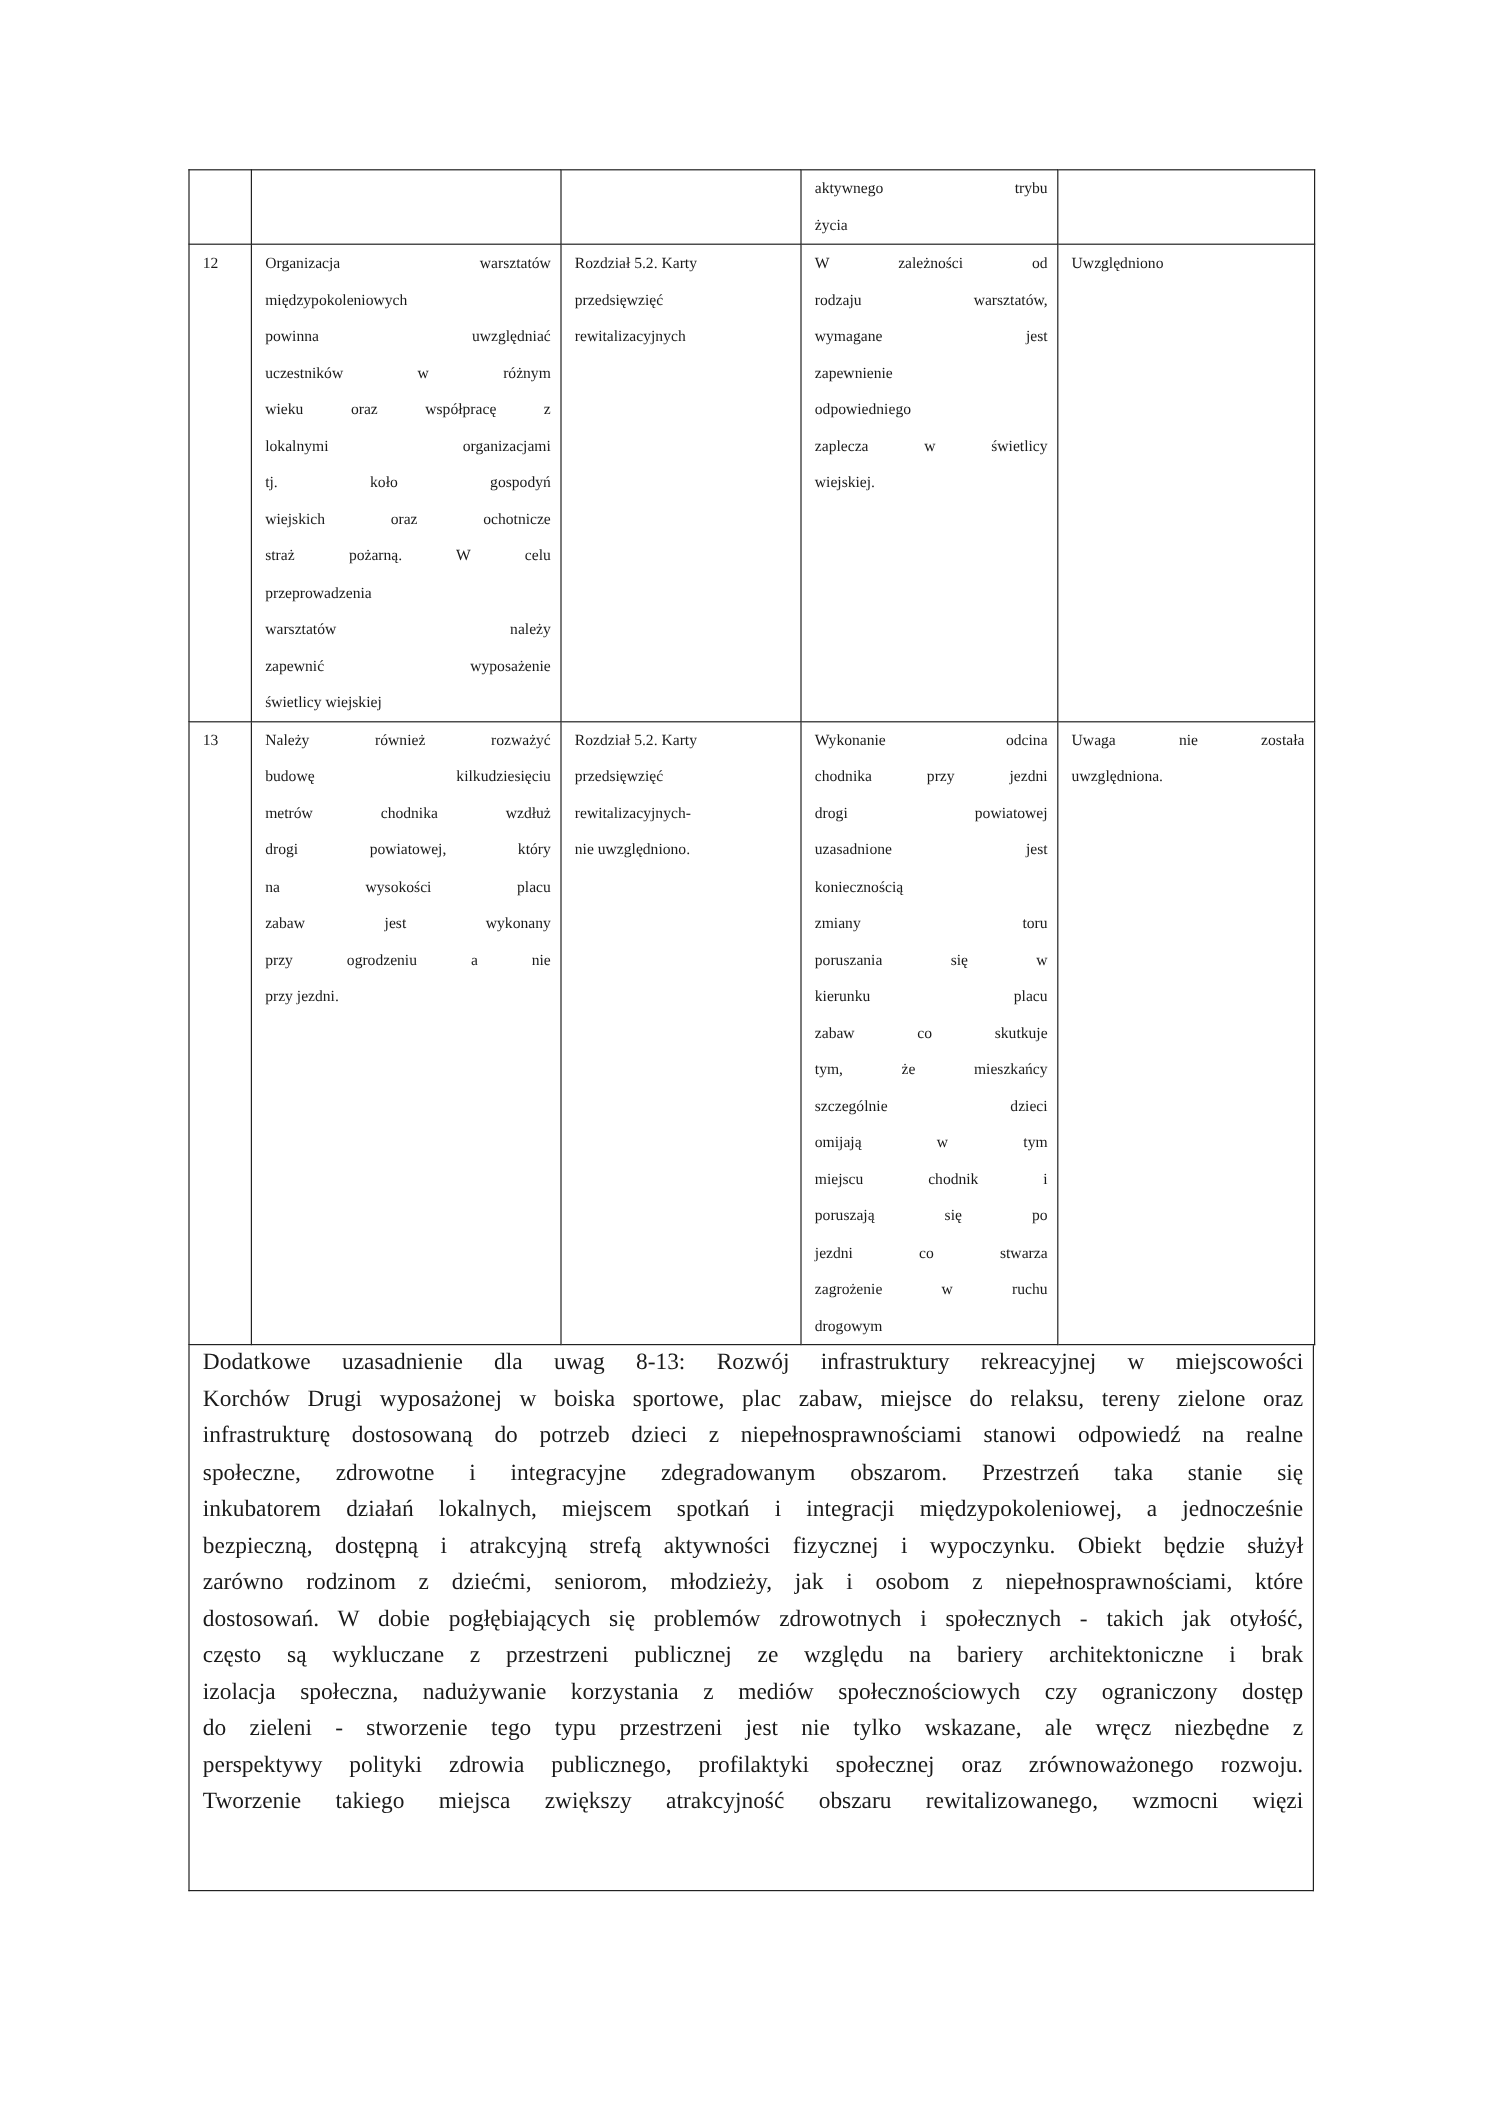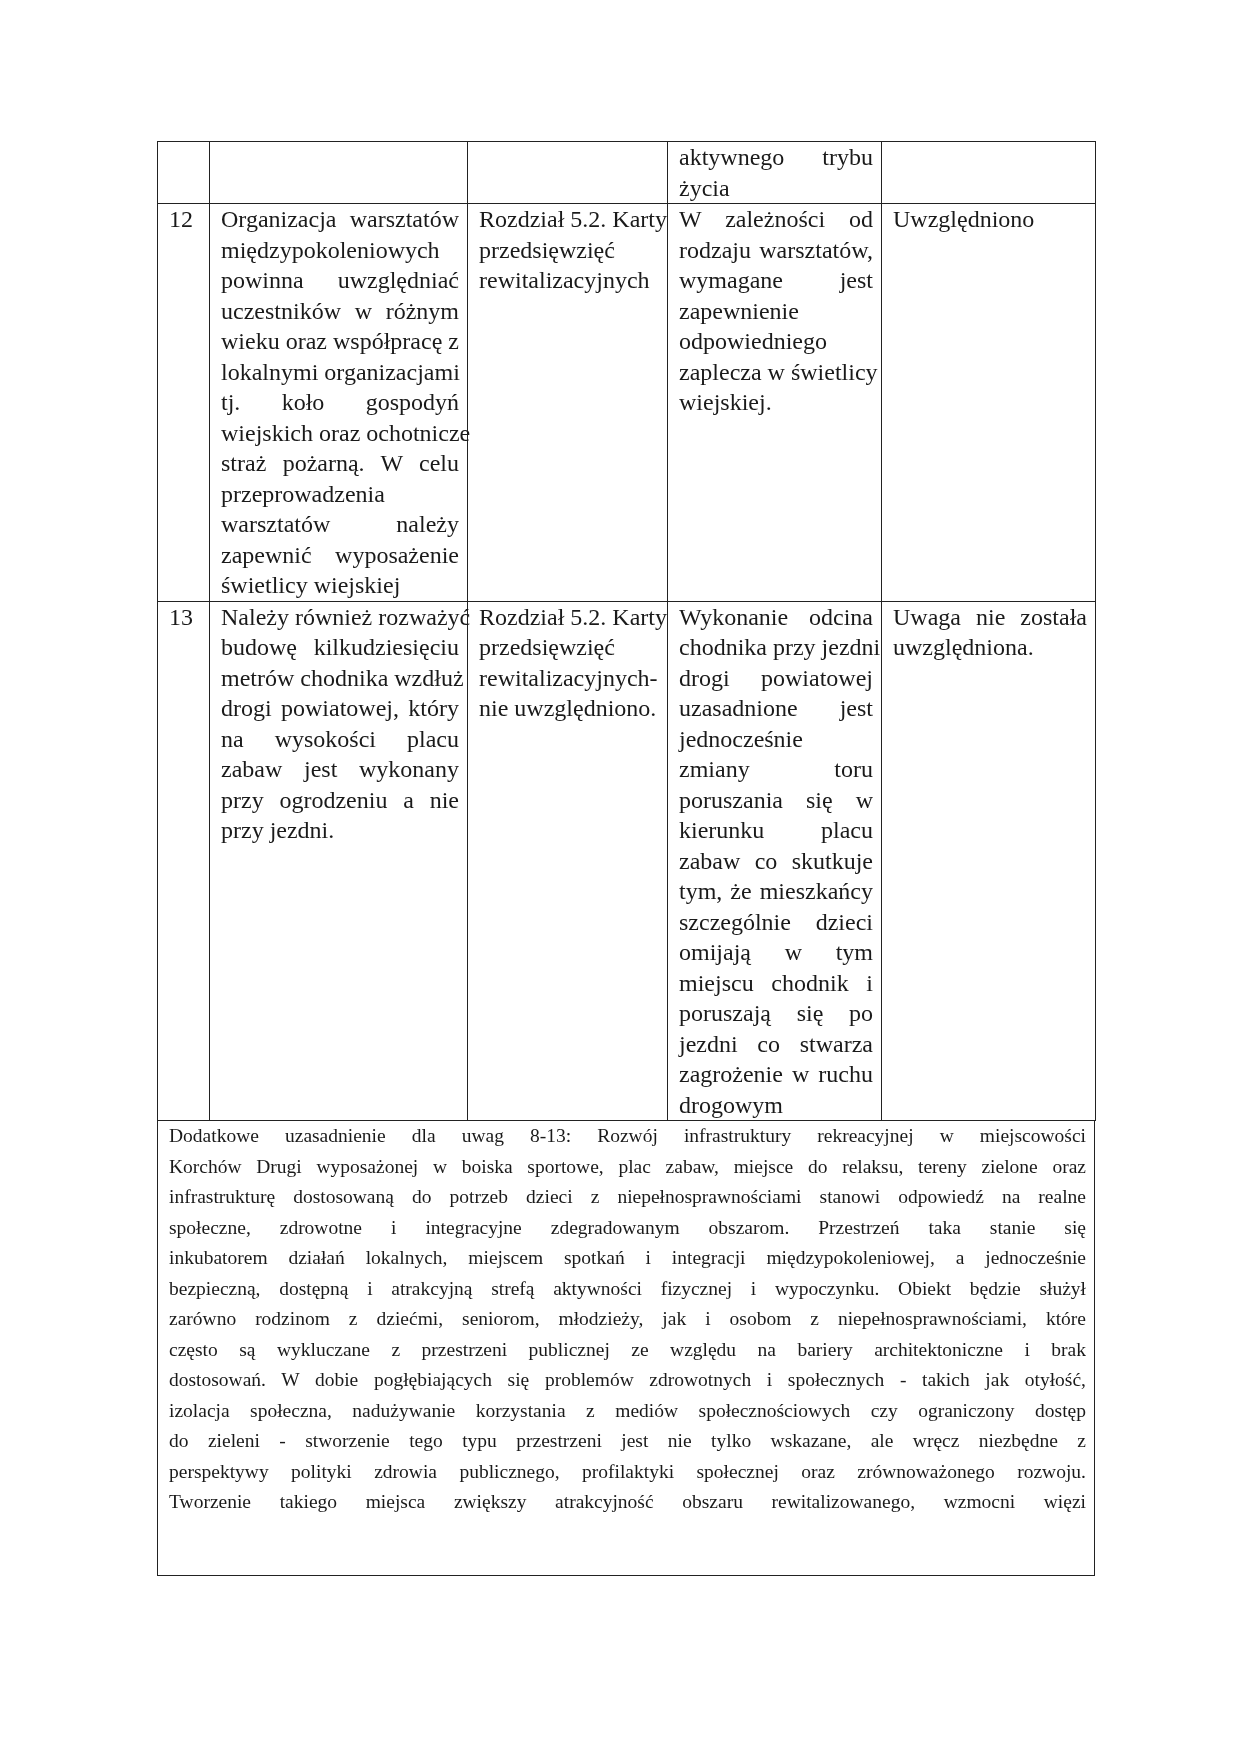--- a/index.html
+++ b/index.html
@@ -4,21 +4,21 @@
 <style>
   html, body { margin: 0; padding: 0; background: #ffffff; }
   body {
     width: 1240px; height: 1754px; position: relative; overflow: hidden;
     font-family: "Liberation Serif", "DejaVu Serif", serif;
     color: #1a1a1a;
   }
   .page { position: absolute; left: 157px; top: 141px; width: 938px; }
   table.grid {
     border-collapse: collapse; width: 938px; table-layout: fixed;
-    font-size: 24px; line-height: 30.5px;
+    font-size: 13px; line-height: 30.5px;
   }
   table.grid td {
     border: 1.5px solid #222; vertical-align: top; padding: 0 8px 0 11px;
   }
   td.num { padding-left: 10px; }
   .line { display: block; text-align: justify; text-align-last: justify; white-space: nowrap; }
   .line.last { text-align-last: left; }
   .para {
     border: 1.5px solid #222; border-top: none;
     padding: 0 8px 16px 11px; font-size: 19.5px; line-height: 30.5px;
@@ -102,21 +102,21 @@
           <span class="line last">Rozdział 5.2. Karty</span>
           <span class="line last">przedsięwzięć</span>
           <span class="line last">rewitalizacyjnych-</span>
           <span class="line last">nie uwzględniono.</span>
         </td>
         <td>
           <span class="line">Wykonanie odcina</span>
           <span class="line">chodnika przy jezdni</span>
           <span class="line">drogi powiatowej</span>
           <span class="line">uzasadnione jest</span>
-          <span class="line last">jednocześnie</span>
+          <span class="line last">koniecznością</span>
           <span class="line">zmiany toru</span>
           <span class="line">poruszania się w</span>
           <span class="line">kierunku placu</span>
           <span class="line">zabaw co skutkuje</span>
           <span class="line">tym, że mieszkańcy</span>
           <span class="line">szczególnie dzieci</span>
           <span class="line">omijają w tym</span>
           <span class="line">miejscu chodnik i</span>
           <span class="line">poruszają się po</span>
           <span class="line">jezdni co stwarza</span>
@@ -132,20 +132,20 @@
   </table>
 
   <div class="para">
     <span class="line">Dodatkowe uzasadnienie dla uwag 8-13: Rozwój infrastruktury rekreacyjnej w miejscowości</span>
     <span class="line">Korchów Drugi wyposażonej w boiska sportowe, plac zabaw, miejsce do relaksu, tereny zielone oraz</span>
     <span class="line">infrastrukturę dostosowaną do potrzeb dzieci z niepełnosprawnościami stanowi odpowiedź na realne</span>
     <span class="line">społeczne, zdrowotne i integracyjne zdegradowanym obszarom. Przestrzeń taka stanie się</span>
     <span class="line">inkubatorem działań lokalnych, miejscem spotkań i integracji międzypokoleniowej, a jednocześnie</span>
     <span class="line">bezpieczną, dostępną i atrakcyjną strefą aktywności fizycznej i wypoczynku. Obiekt będzie służył</span>
     <span class="line">zarówno rodzinom z dziećmi, seniorom, młodzieży, jak i osobom z niepełnosprawnościami, które</span>
+    <span class="line">dostosowań. W dobie pogłębiających się problemów zdrowotnych i społecznych - takich jak otyłość,</span>
     <span class="line">często są wykluczane z przestrzeni publicznej ze względu na bariery architektoniczne i brak</span>
-    <span class="line">dostosowań. W dobie pogłębiających się problemów zdrowotnych i społecznych - takich jak otyłość,</span>
     <span class="line">izolacja społeczna, nadużywanie korzystania z mediów społecznościowych czy ograniczony dostęp</span>
     <span class="line">do zieleni - stworzenie tego typu przestrzeni jest nie tylko wskazane, ale wręcz niezbędne z</span>
     <span class="line">perspektywy polityki zdrowia publicznego, profilaktyki społecznej oraz zrównoważonego rozwoju.</span>
     <span class="line">Tworzenie takiego miejsca zwiększy atrakcyjność obszaru rewitalizowanego, wzmocni więzi</span>
   </div>
 </div>
 
 </body></html>

